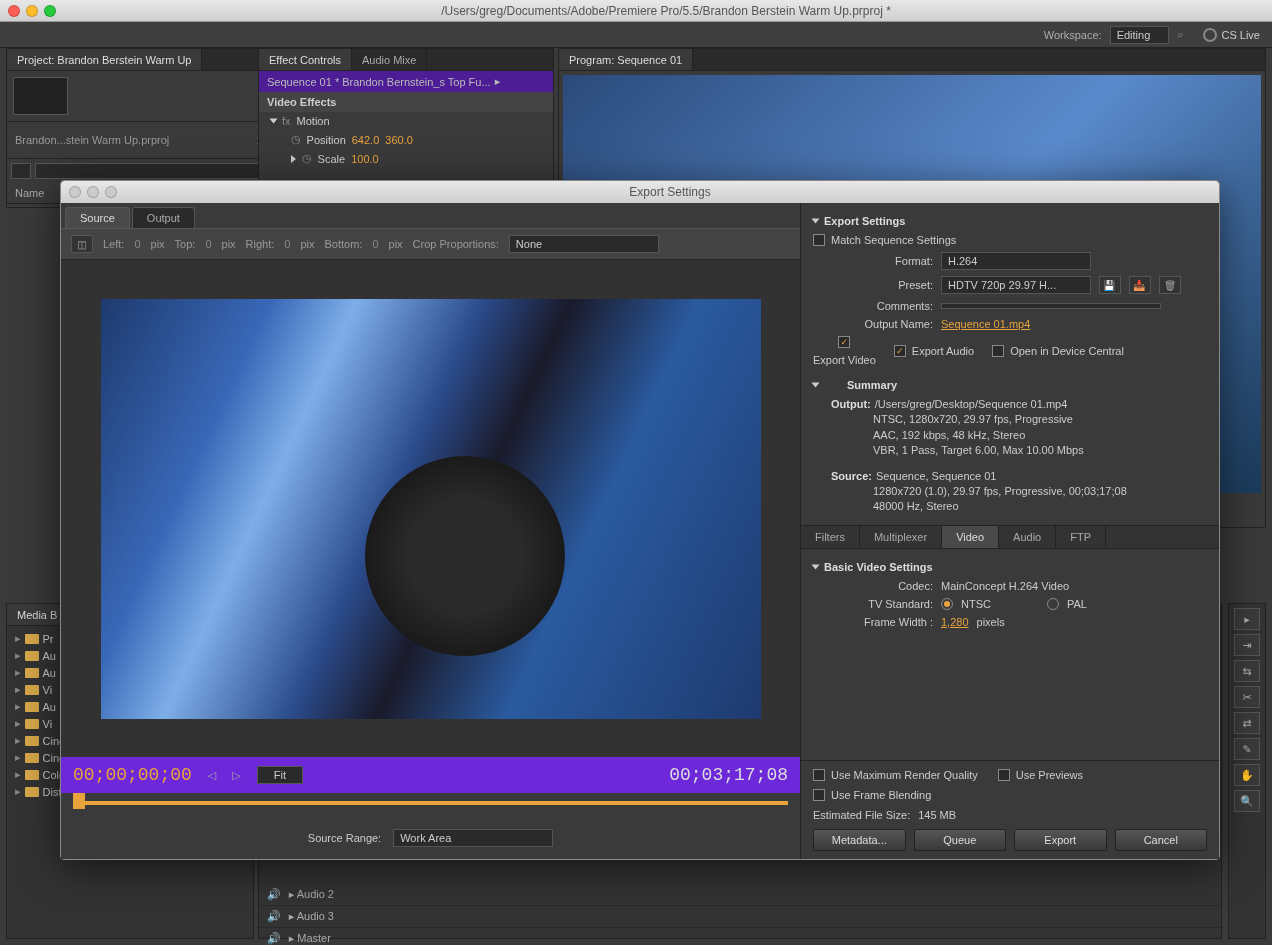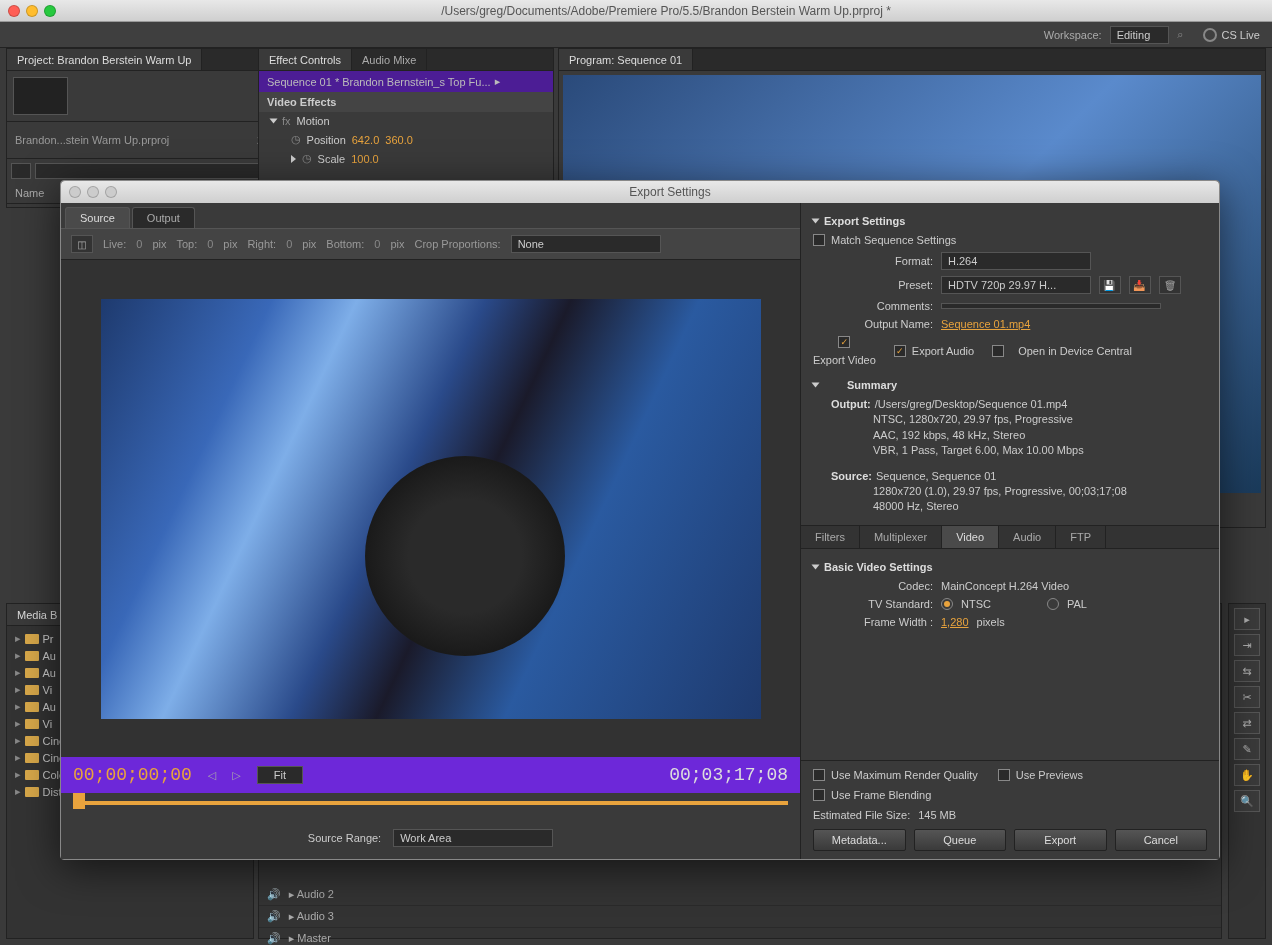--- a/index.html
+++ b/index.html
@@ -273,21 +273,21 @@
   </div>
   <div class="export-body">
 
     <div class="export-left">
       <div class="export-tabs">
         <div class="export-tab active">Source</div>
         <div class="export-tab">Output</div>
       </div>
       <div class="crop-bar">
         <span class="icon-btn">◫</span>
-        <span>Live:</span>
+        <span>Left:</span>
           <span class="cval">0</span>
           <span>pix</span>
         <span>Top:</span>
           <span class="cval">0</span>
           <span>pix</span>
         <span>Right:</span>
           <span class="cval">0</span>
           <span>pix</span>
         <span>Bottom:</span>
           <span class="cval">0</span>
@@ -346,21 +346,21 @@
         </div>
         <div class="checkbox-row" style="gap:18px;">
           <span style="display:flex;gap:6px;align-items:center;flex-direction:column;">
               <span class="chk checked"></span>
               <span>Export Video</span>
             </span>
           <span style="display:flex;gap:6px;align-items:center;">
               <span class="chk checked"></span>
               <span>Export Audio</span>
             </span>
-          <span style="display:flex;gap:14px;align-items:center;">
+          <span style="display:flex;gap:6px;align-items:center;">
               <span class="chk"></span>
               <span>Open in Device Central</span>
             </span>
         </div>
         <div class="section-header" style="margin-top:6px;gap:29px;">
           <span class="triangle open"></span>
           <span>Summary</span>
         </div>
         <div class="summary-text"><b>Output:</b><span style="white-space:pre-line;">/Users/greg/Desktop/Sequence 01.mp4
 NTSC, 1280x720, 29.97 fps, Progressive

